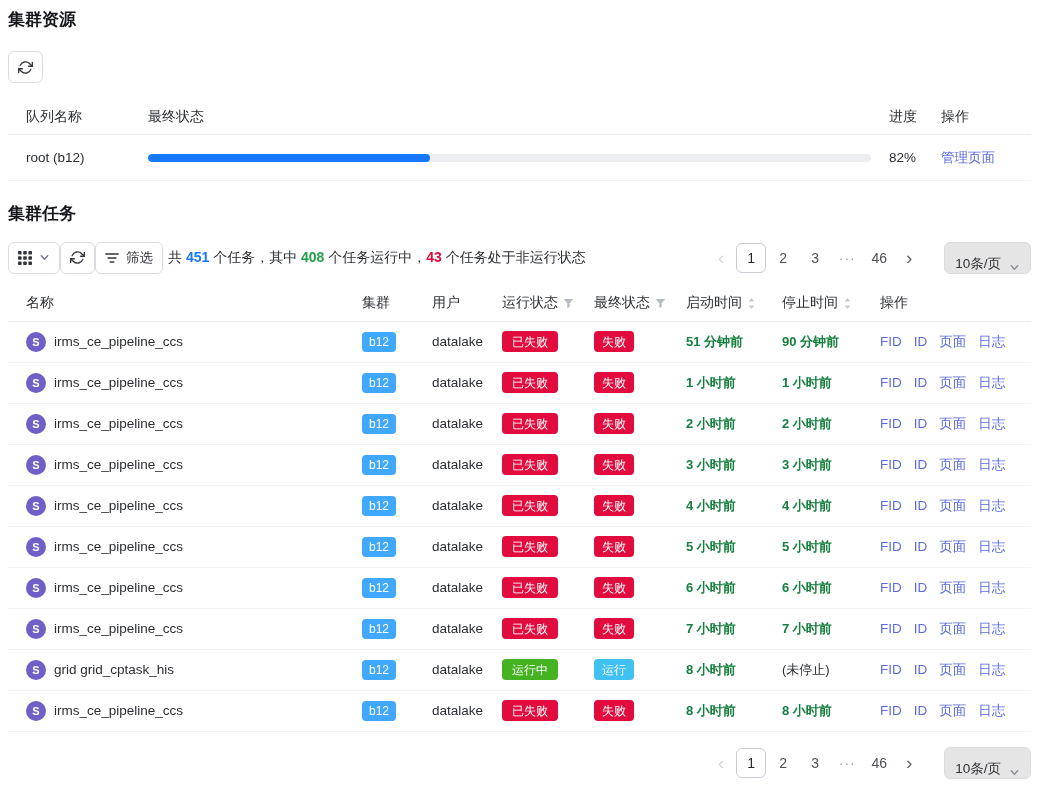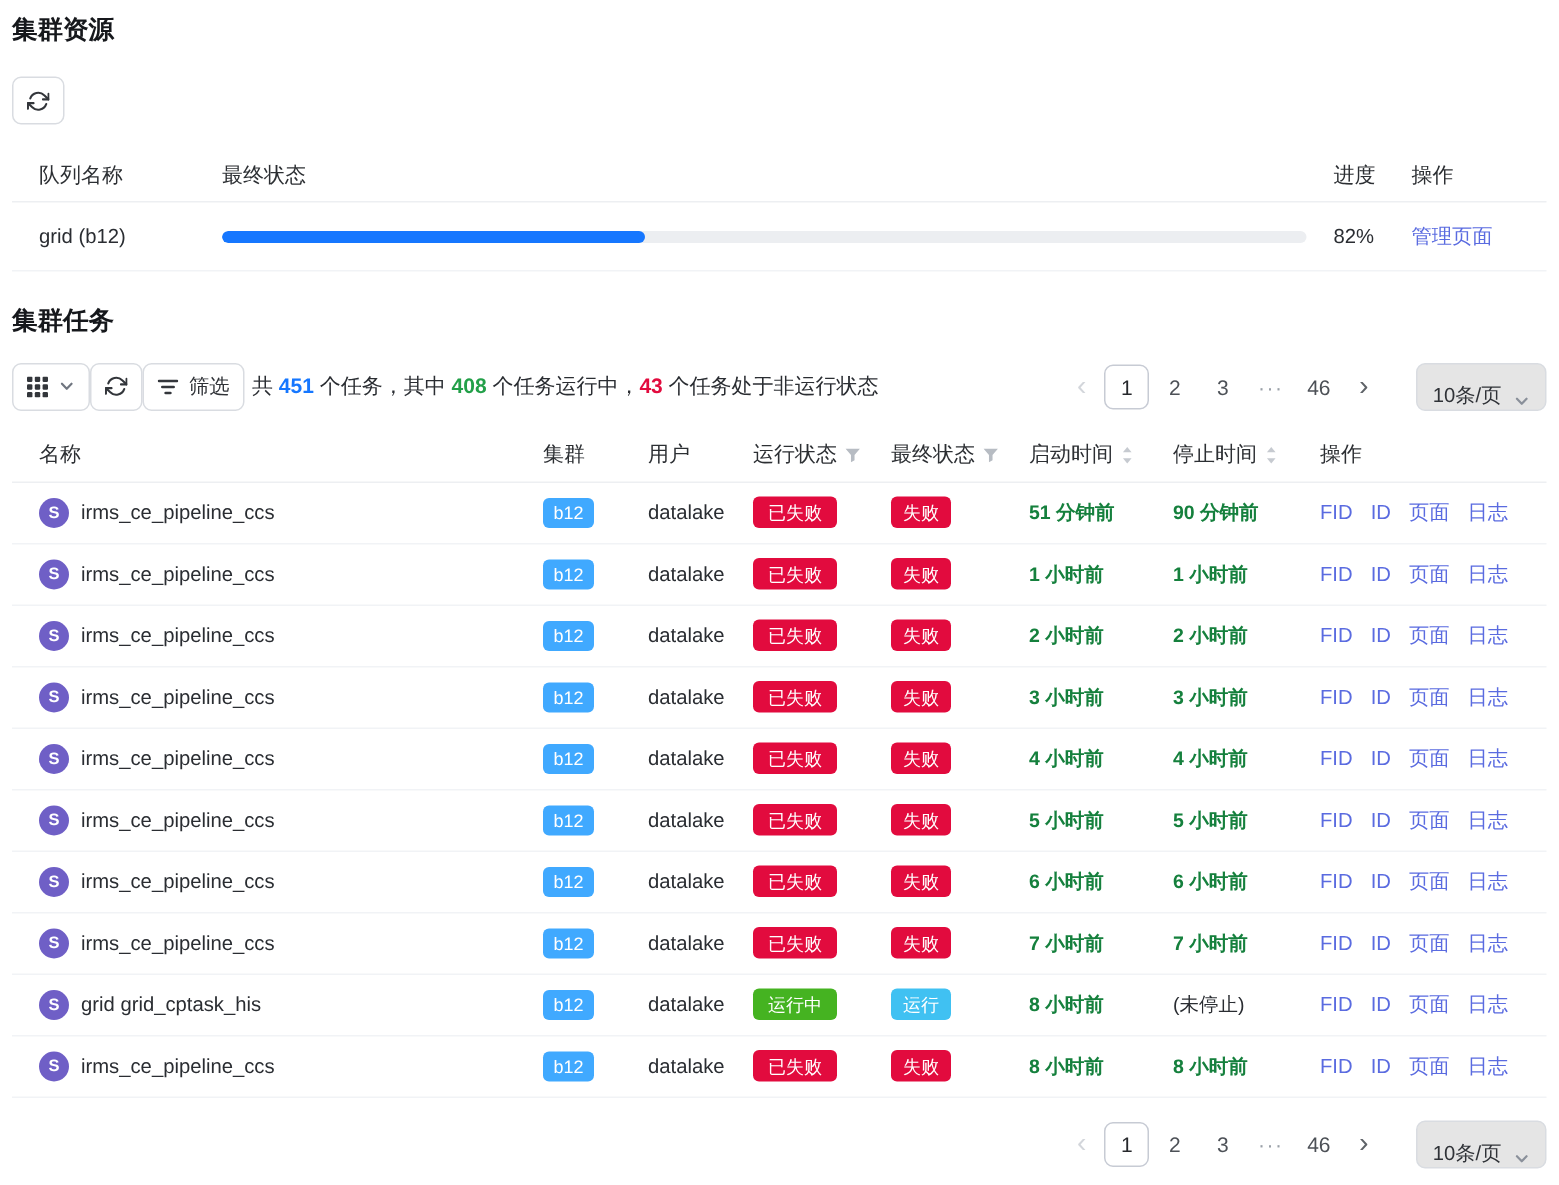--- a/index.html
+++ b/index.html
@@ -116,21 +116,21 @@
         </div>
       <div class="rc-prog th-cell">
           <span>进度</span>
         </div>
       <div class="rc-ops th-cell">
           <span>操作</span>
         </div>
     </div>
     <div id="res-rows">
   <div class="trow res-row">
-    <div class="rc-queue">grid (b12)</div>
+    <div class="rc-queue">root (b12)</div>
     <div class="rc-cap">
       <div class="progress-track">
         <div class="progress-fill" style="width: 39%;"></div>
       </div>
     </div>
     <div class="rc-prog">82%</div>
     <div class="rc-ops"><span class="link">管理页面</span></div>
   </div>
 </div>
   </div>

